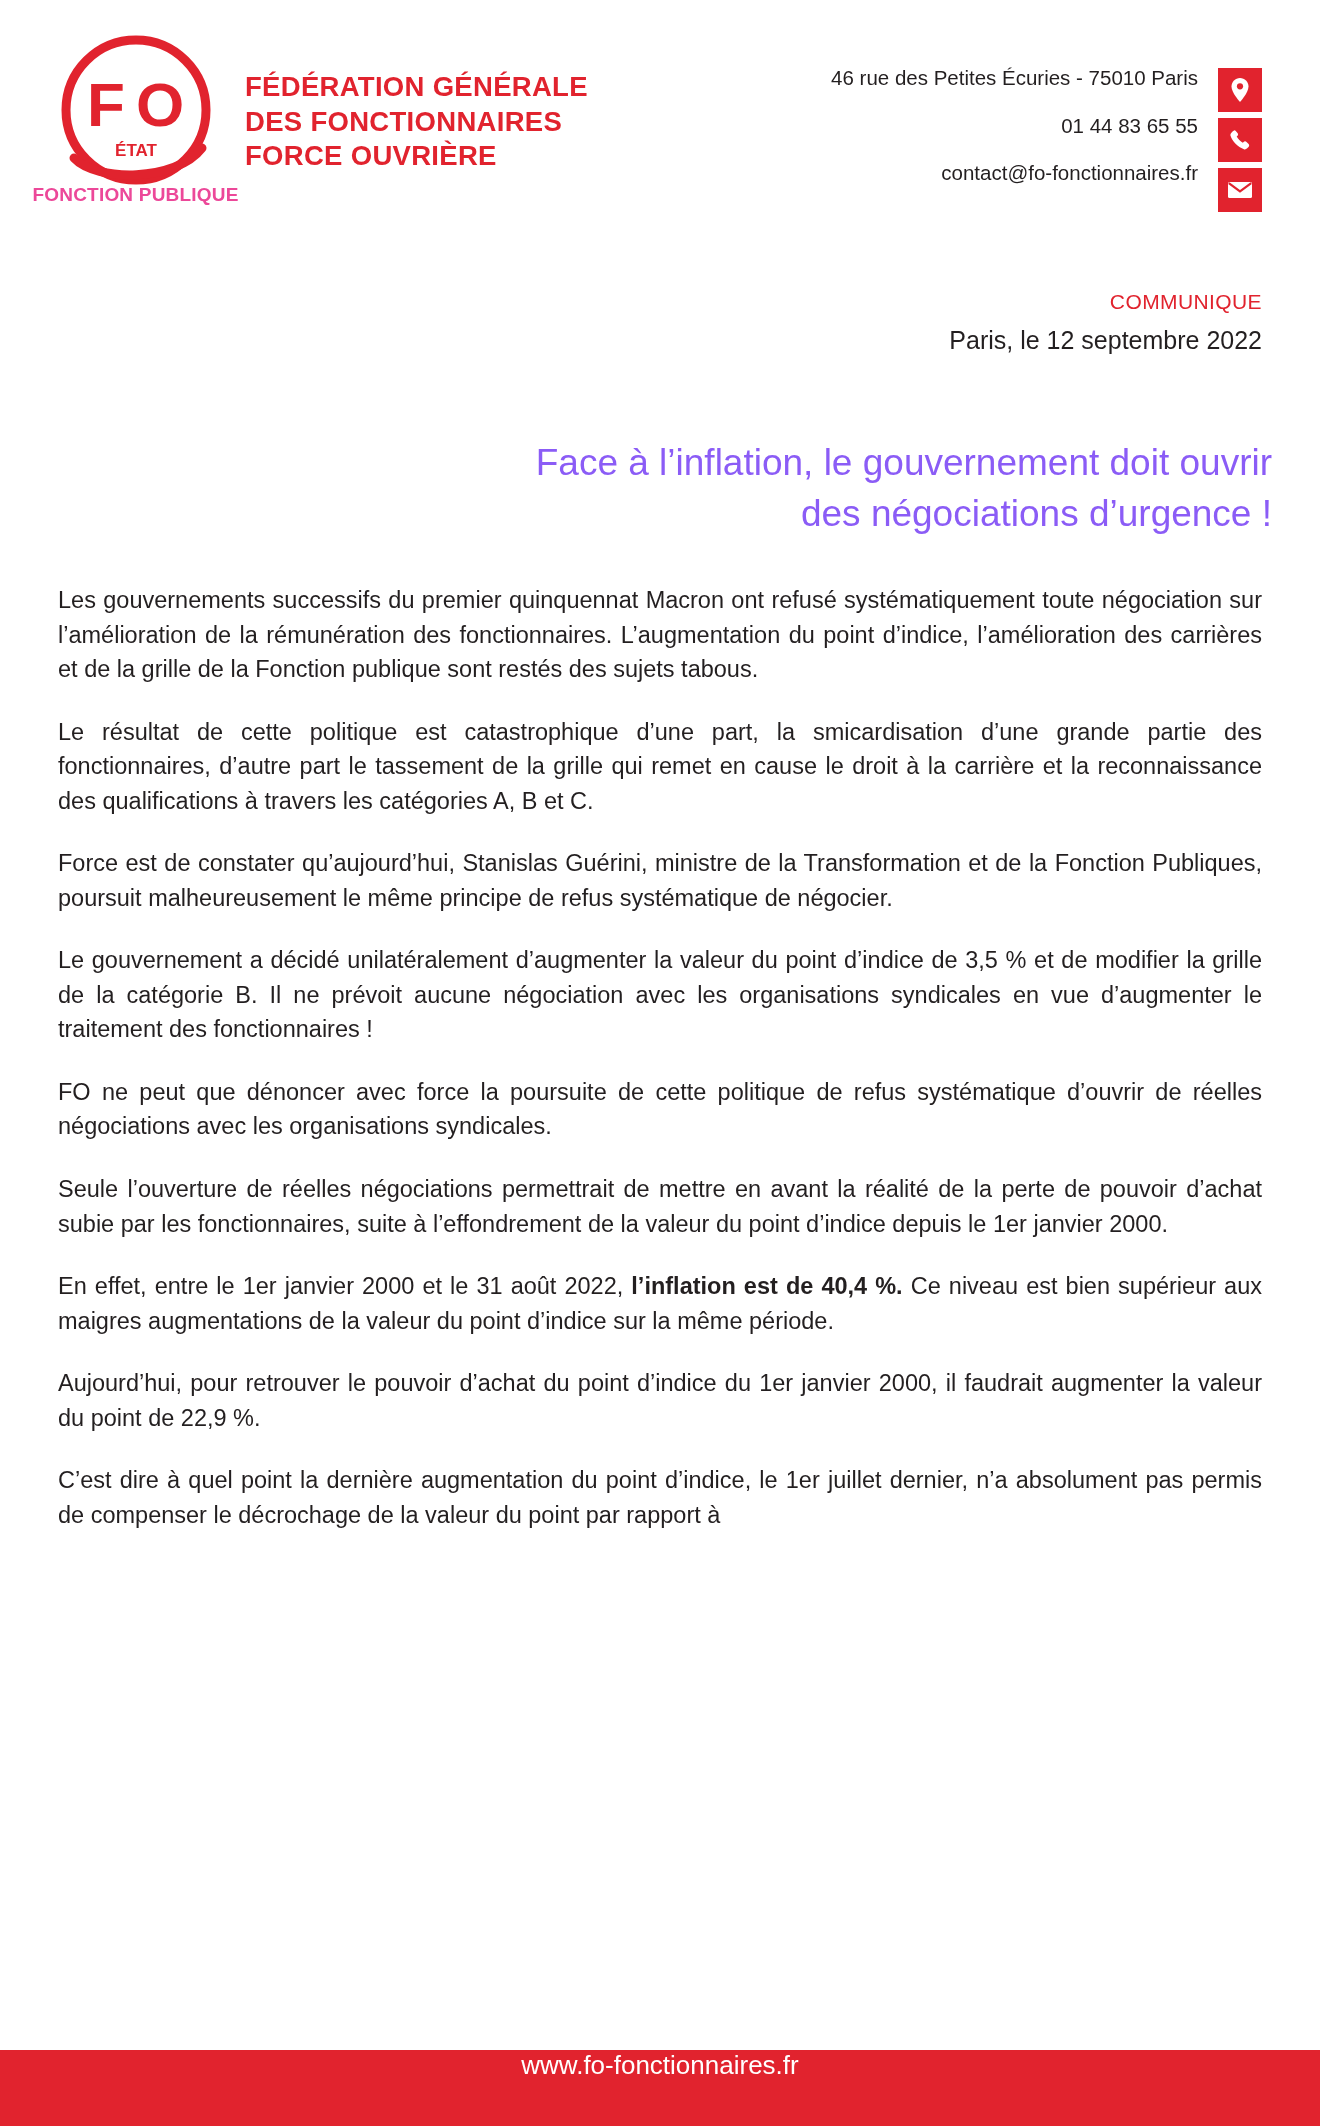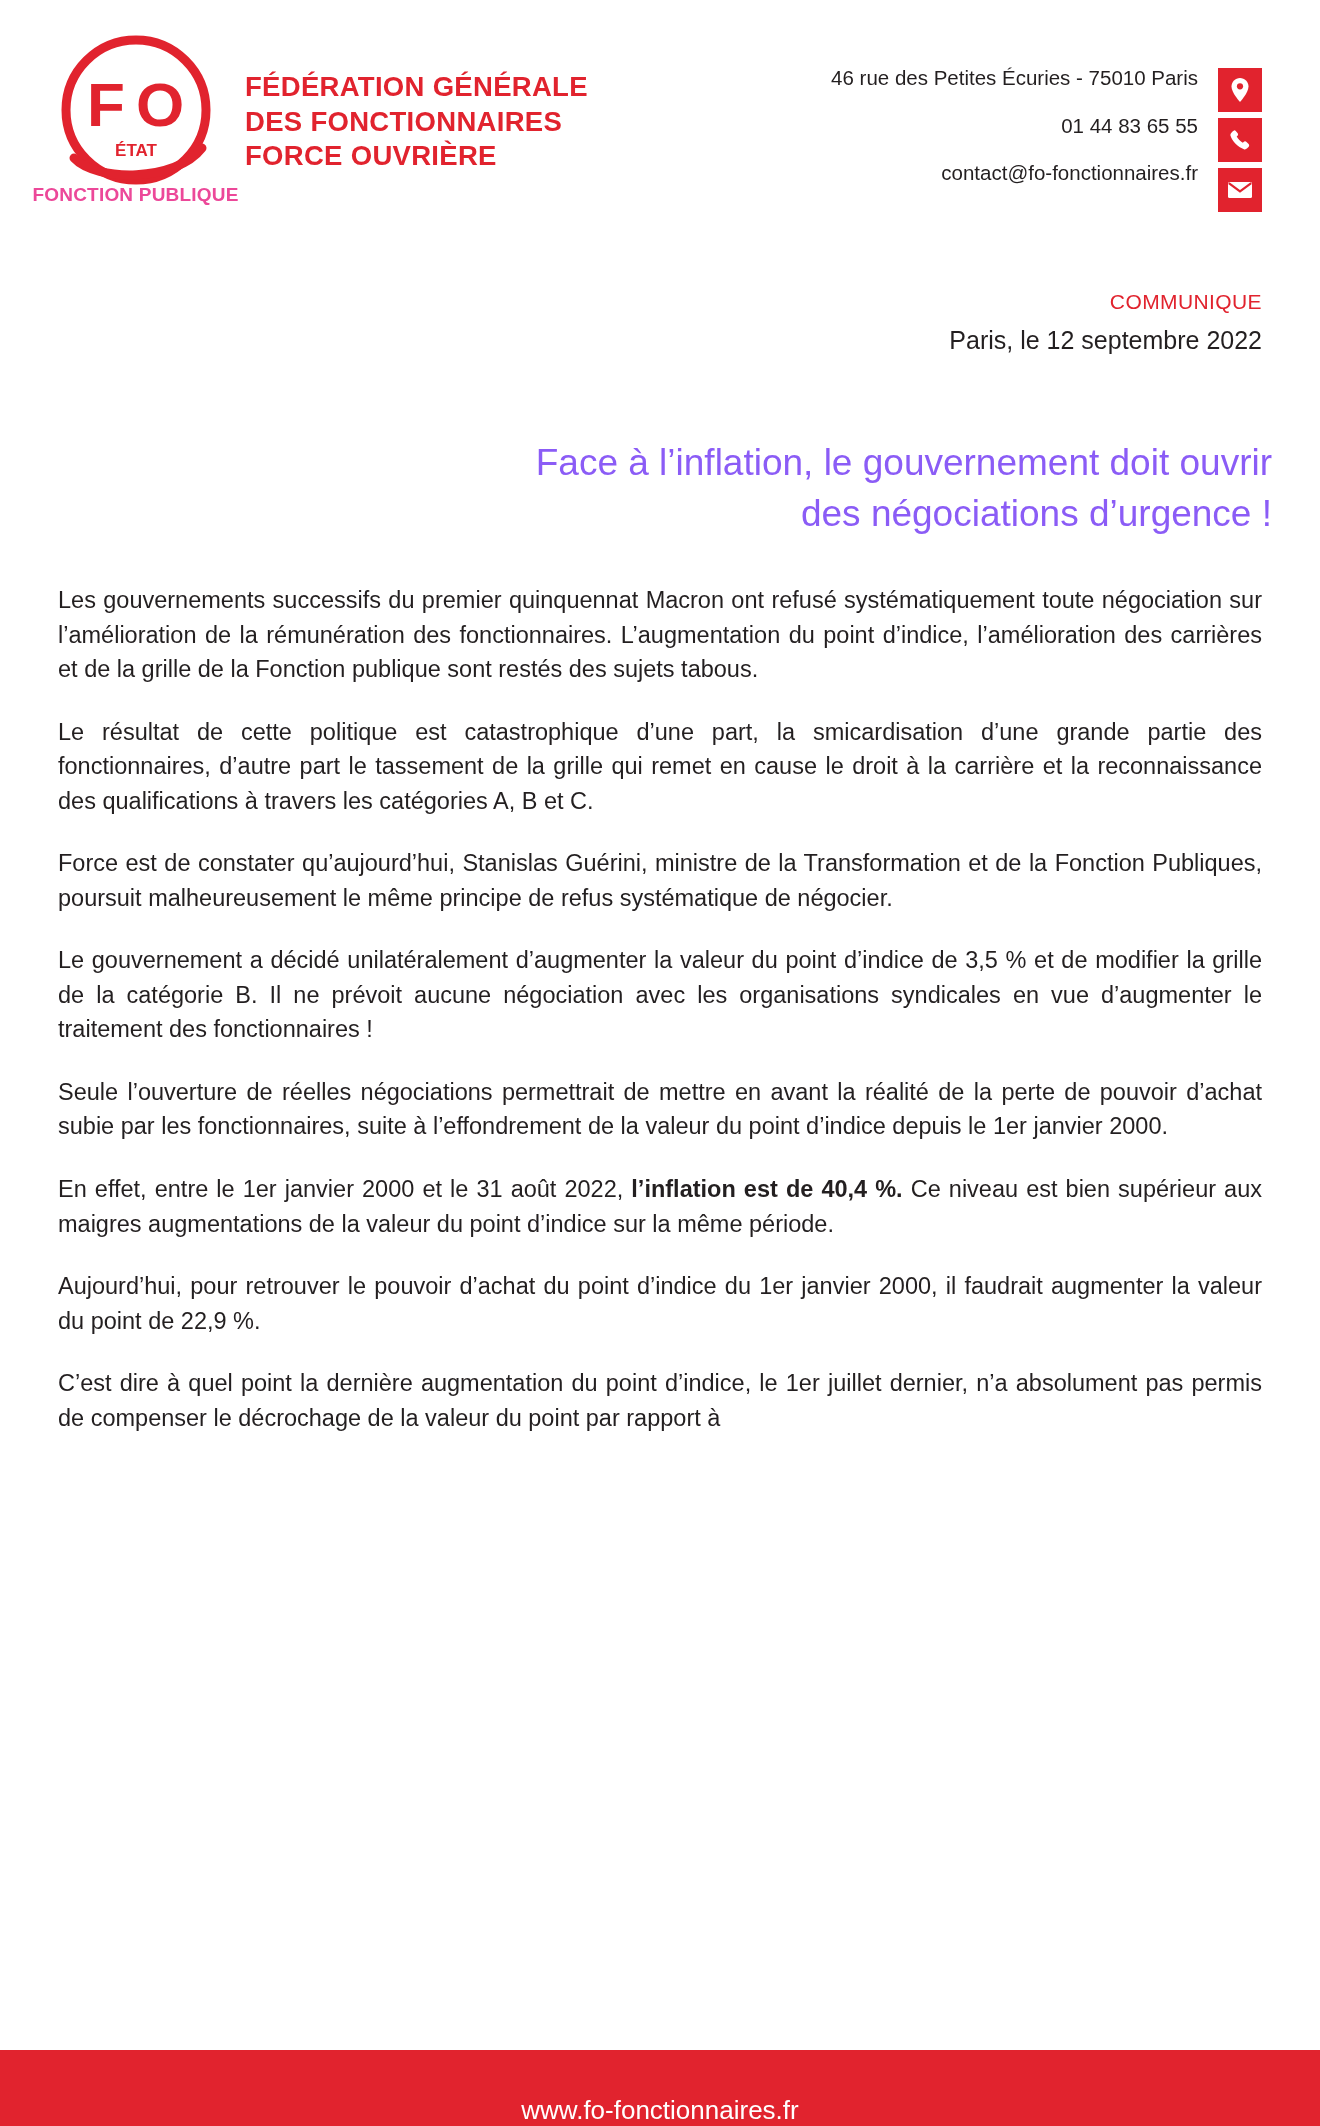--- a/index.html
+++ b/index.html
@@ -142,21 +142,21 @@
   }
   p.para b { font-weight: bold; }
 
   
   .footer {
     margin-top: auto;
     height: 76px;
     background: #e1232e;
     color: #ffffff;
     display: flex;
-    align-items: flex-end;
+    align-items: flex-start;
     justify-content: center;
     font-size: 26px;
   }
   .footer-spacer { height: 26px; }
 </style>
 </head>
 <body>
 
 <div class="page">
 
@@ -219,20 +219,21 @@
   <div class="doc-title">
     <div>Face à l’inflation, le gouvernement doit ouvrir</div>
     <div>des négociations d’urgence !</div>
   </div>
 
   <div class="content">
     <p class="para">Les gouvernements successifs du premier quinquennat Macron ont refusé systématiquement toute négociation sur l’amélioration de la rémunération des fonctionnaires. L’augmentation du point d’indice, l’amélioration des carrières et de la grille de la Fonction publique sont restés des sujets tabous.</p>
     <p class="para">Le résultat de cette politique est catastrophique d’une part, la smicardisation d’une grande partie des fonctionnaires, d’autre part le tassement de la grille qui remet en cause le droit à la carrière et la reconnaissance des qualifications à travers les catégories A, B et C.</p>
     <p class="para">Force est de constater qu’aujourd’hui, Stanislas Guérini, ministre de la Transformation et de la Fonction Publiques, poursuit malheureusement le même principe de refus systématique de négocier.</p>
     <p class="para">Le gouvernement a décidé unilatéralement d’augmenter la valeur du point d’indice de 3,5 % et de modifier la grille de la catégorie B. Il ne prévoit aucune négociation avec les organisations syndicales en vue d’augmenter le traitement des fonctionnaires !</p>
+    <p class="para">FO ne peut que dénoncer avec force la poursuite de cette politique de refus systématique d’ouvrir de réelles négociations avec les organisations syndicales.</p>
     <p class="para">Seule l’ouverture de réelles négociations permettrait de mettre en avant la réalité de la perte de pouvoir d’achat subie par les fonctionnaires, suite à l’effondrement de la valeur du point d’indice depuis le 1er janvier 2000.</p>
 
     <p class="para">
       <span>En effet, entre le 1er janvier 2000 et le 31 août 2022, </span><b>l’inflation est de 40,4 %.</b>
       <span>Ce niveau est bien supérieur aux maigres augmentations de la valeur du point d’indice sur la même période.</span>
     </p>
 
     <p class="para">Aujourd’hui, pour retrouver le pouvoir d’achat du point d’indice du 1er janvier 2000, il faudrait augmenter la valeur du point de 22,9 %.</p>
     <p class="para">C’est dire à quel point la dernière augmentation du point d’indice, le 1er juillet dernier, n’a absolument pas permis de compenser le décrochage de la valeur du point par rapport à</p>
   </div>

